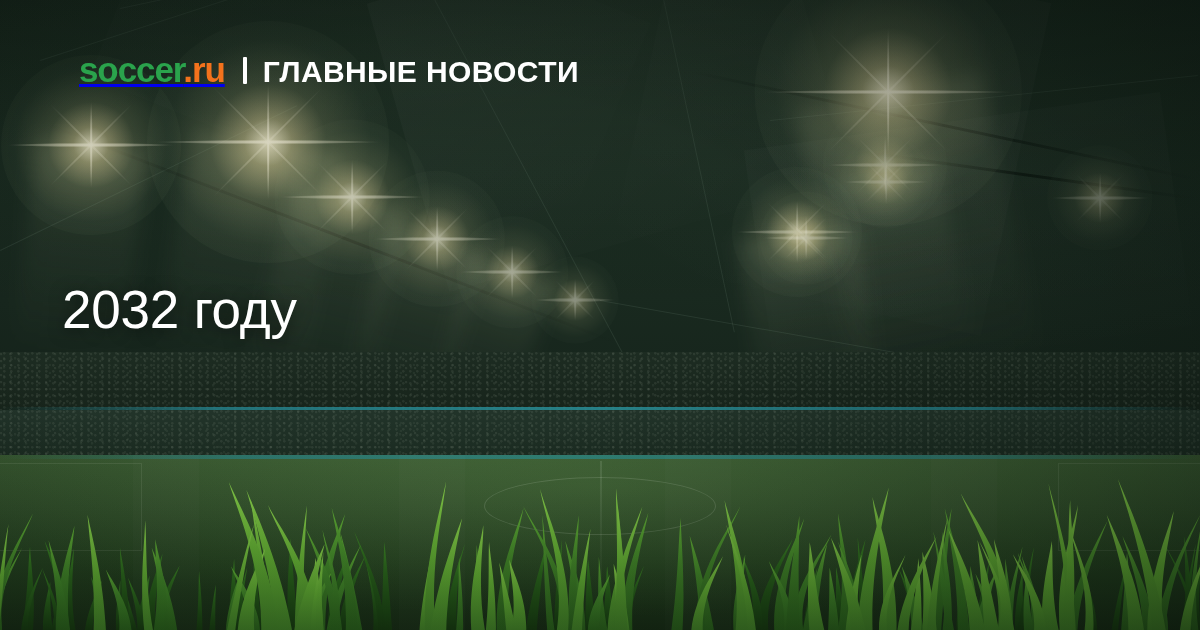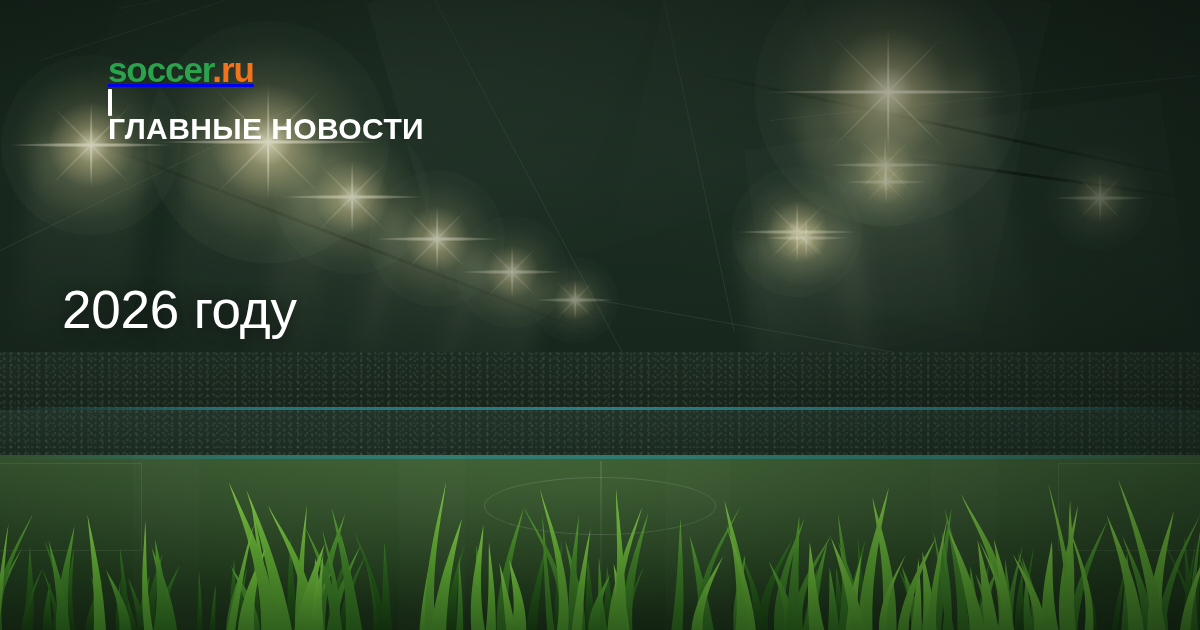--- a/index.html
+++ b/index.html
@@ -105,28 +105,28 @@
 
   
   .vignette{position:absolute;inset:0;pointer-events:none;
     background:
       radial-gradient(120% 95% at 30% 42%, rgba(0,0,0,0) 30%, rgba(5,12,8,.42) 78%, rgba(3,8,5,.66) 100%),
       linear-gradient(180deg, rgba(8,16,11,.40) 0%, rgba(8,16,11,.10) 28%, rgba(8,16,11,0) 50%);}
 
   
   .fg{position:absolute;inset:0;}
 
-  .brandbar{position:absolute;left:60px;top:52px;display:flex;align-items:baseline;flex-direction:column;}
+  .brandbar{position:absolute;left:79px;top:52px;display:flex;align-items:baseline;}
   .logo{font-size:35px;font-weight:700;letter-spacing:-1.1px;line-height:1;}
   .logo .w1{color:#2aa34c;}
   .logo .w2{color:#f3721c;}
   .divider{display:inline-block;width:4px;height:27px;background:#ffffff;
            margin:0 16px 0 18px;position:relative;top:2px;border-radius:1px;}
   .kicker{color:#ffffff;font-size:30px;font-weight:700;letter-spacing:.4px;line-height:1;
-          text-transform:uppercase;margin-left:48px;}
+          text-transform:uppercase;}
 
   .headline{position:absolute;left:62px;top:243px;width:1010px;
     color:#ffffff;font-size:53px;font-weight:400;line-height:62px;letter-spacing:-.2px;
     text-shadow:0 2px 16px rgba(0,0,0,.55);}
   .headline .ln{display:block;white-space:pre;}
 </style>
 </head>
 <body>
 
 <div class="card">
@@ -483,17 +483,17 @@
 
     <div class="brandbar">
       <a class="logo" href="#">
         <span class="w1">soccer</span><span class="w2">.ru</span>
       </a>
       <span class="divider"></span>
       <span class="kicker">ГЛАВНЫЕ НОВОСТИ</span>
     </div>
 
     <h1 class="headline">
-      <span class="ln">2026 году</span>
+      <span class="ln">2032 году</span>
     </h1>
 
   </div>
 </div>
 
 </body></html>

